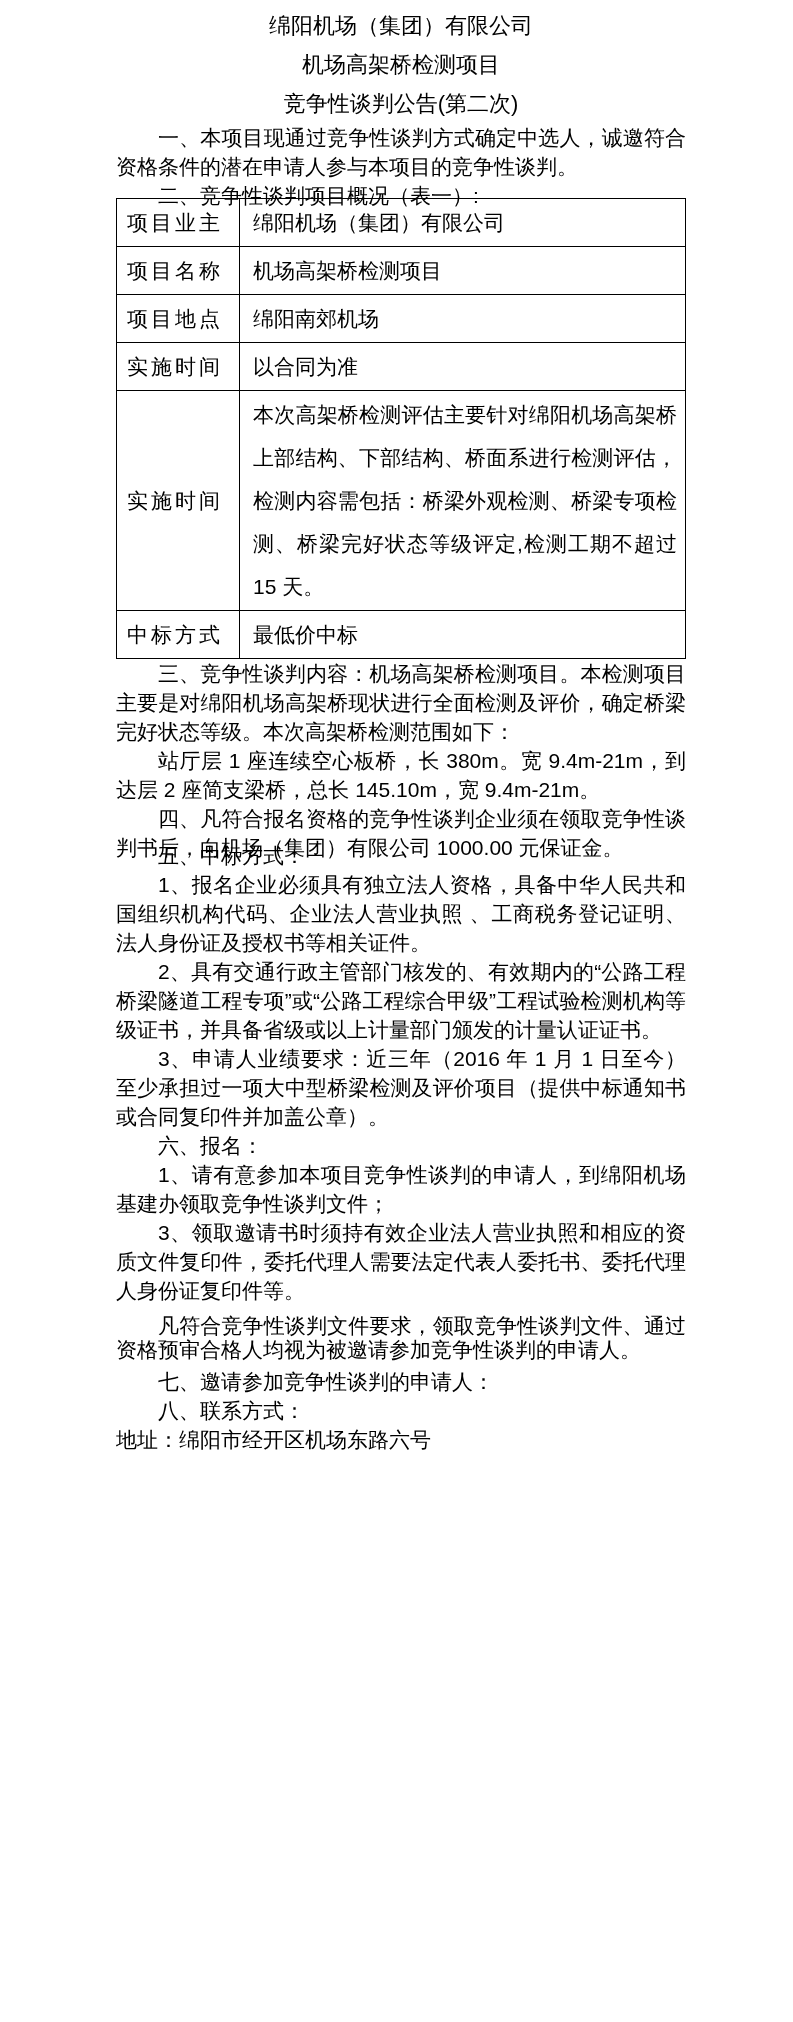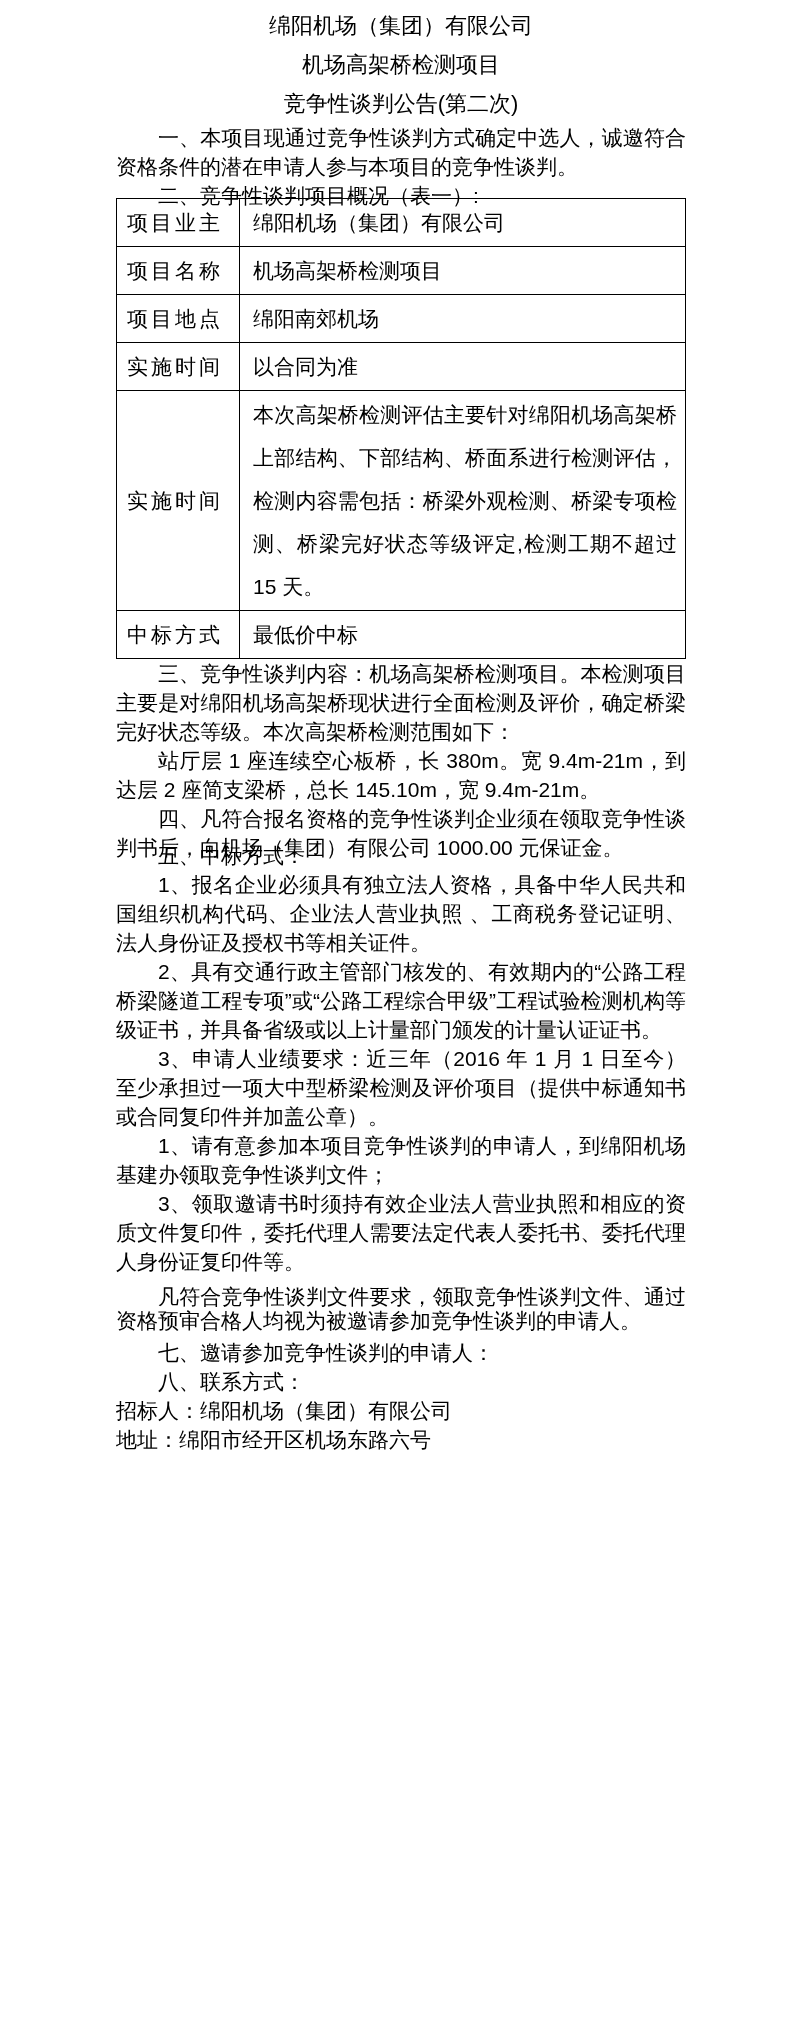--- a/index.html
+++ b/index.html
@@ -119,32 +119,32 @@
 
         <p class="para indent pull-up">五、中标方式：</p>
 
         <p class="para indent">1、报名企业必须具有独立法人资格，具备中华人民共和国组织机构代码、企业法人营业执照 、工商税务登记证明、法人身份证及授权书等相关证件。</p>
 
         <p class="para indent">2、具有交通行政主管部门核发的、有效期内的“公路工程桥梁隧道工程专项”或“公路工程综合甲级”工程试验检测机构等级证书，并具备省级或以上计量部门颁发的计量认证证书。</p>
 
         <p class="para indent">3、申请人业绩要求：近三年（2016 年 1 月 1 日至今）至少承担过一项大中型桥梁检测及评价项目（提供中标通知书或合同复印件并加盖公章）。</p>
 
 
+        <p class="para indent">六、报名：</p>
 
         <p class="para indent">1、请有意参加本项目竞争性谈判的申请人，到绵阳机场基建办领取竞争性谈判文件；</p>
 
 
         <p class="para indent">3、领取邀请书时须持有效企业法人营业执照和相应的资质文件复印件，委托代理人需要法定代表人委托书、委托代理人身份证复印件等。</p>
 
         <p class="para indent compact">凡符合竞争性谈判文件要求，领取竞争性谈判文件、通过资格预审合格人均视为被邀请参加竞争性谈判的申请人。</p>
 
         <p class="para indent">七、邀请参加竞争性谈判的申请人：</p>
 
         <p class="para indent">八、联系方式：</p>
 
-        <p class="para plain">招标人：绵阳机场（集团）有限公司</p>
 
         <p class="para plain">地址：绵阳市经开区机场东路六号</p>
 
       </div>
 
   </div>
 </div>
 
 </body></html>

